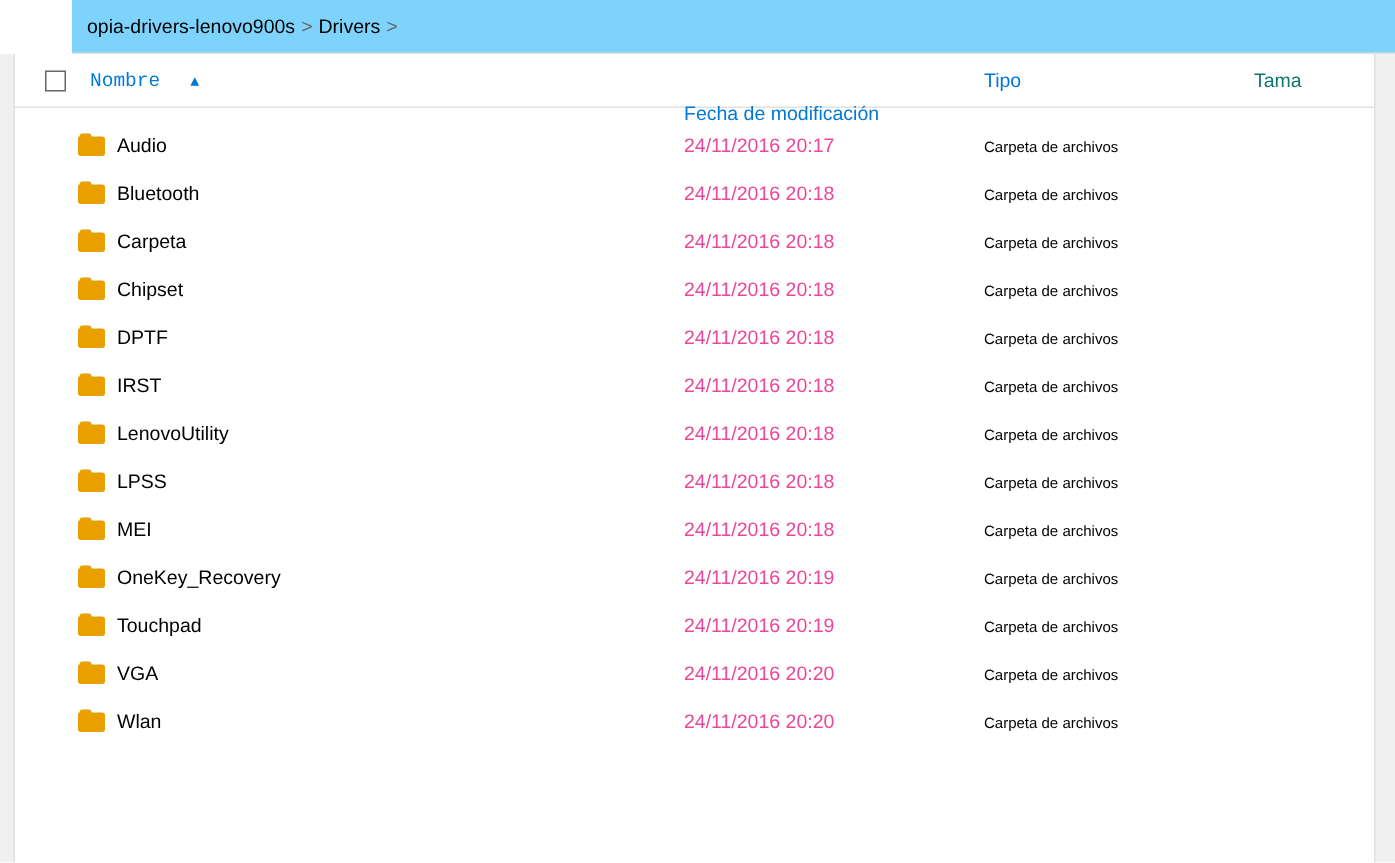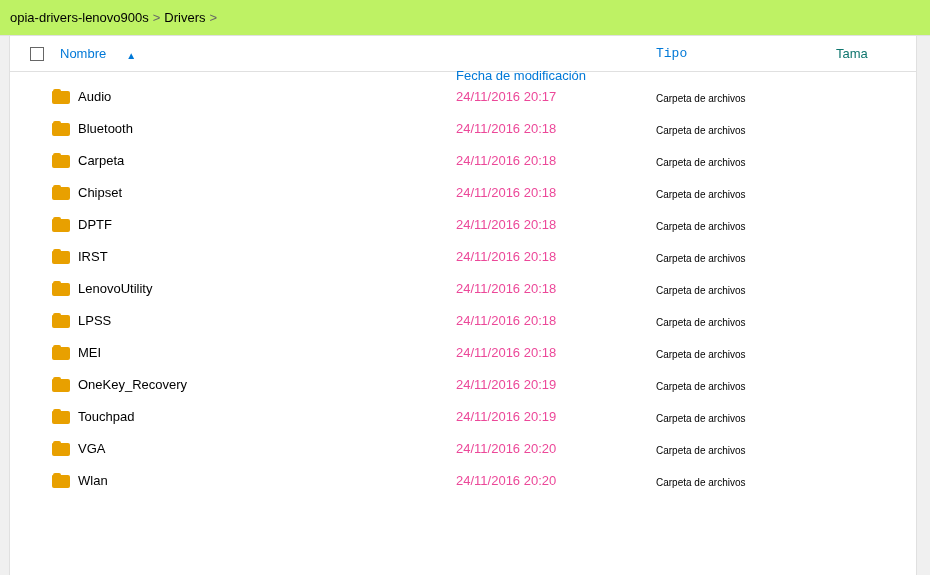--- a/index.html
+++ b/index.html
@@ -14,21 +14,22 @@
       position: relative;
     }
 
     
     .breadcrumb-bar {
       display: flex;
       align-items: center;
       padding: 6px 10px;
       border-bottom: 1px solid #e0e0e0;
       height: 36px;
-      background: #bef264;
+      background: #7dd3fc;
+      margin-left: 48px;
     }
     .breadcrumb-text {
       color: #000;
       font-size: 13px;
     }
     .breadcrumb-separator {
       color: #666;
       margin: 0 4px;
       font-size: 13px;
     }
@@ -81,20 +82,21 @@
     .col-name {
       flex: 1;
       min-width: 200px;
       color: #0078d7;
       font-size: 13px;
       cursor: pointer;
       padding-left: 8px;
       display: flex;
       align-items: flex-end;
       gap: 20px;
+      font-family: Liberation Mono, monospace;
     }
 
     .sort-arrow {
       font-size: 10px;
       color: #0078d7;
     }
 
     .col-fecha {
       width: 200px;
       color: #0078d7;
@@ -103,21 +105,20 @@
       flex-shrink: 0;
       margin-top: 44px;
     }
 
     .col-tipo {
       width: 180px;
       color: #0078d7;
       font-size: 13px;
       cursor: pointer;
       flex-shrink: 0;
-      font-family: Liberation Mono, monospace;
     }
 
     .col-tama {
       width: 80px;
       color: #0f766e;
       font-size: 13px;
       cursor: pointer;
       flex-shrink: 0;
     }
 

